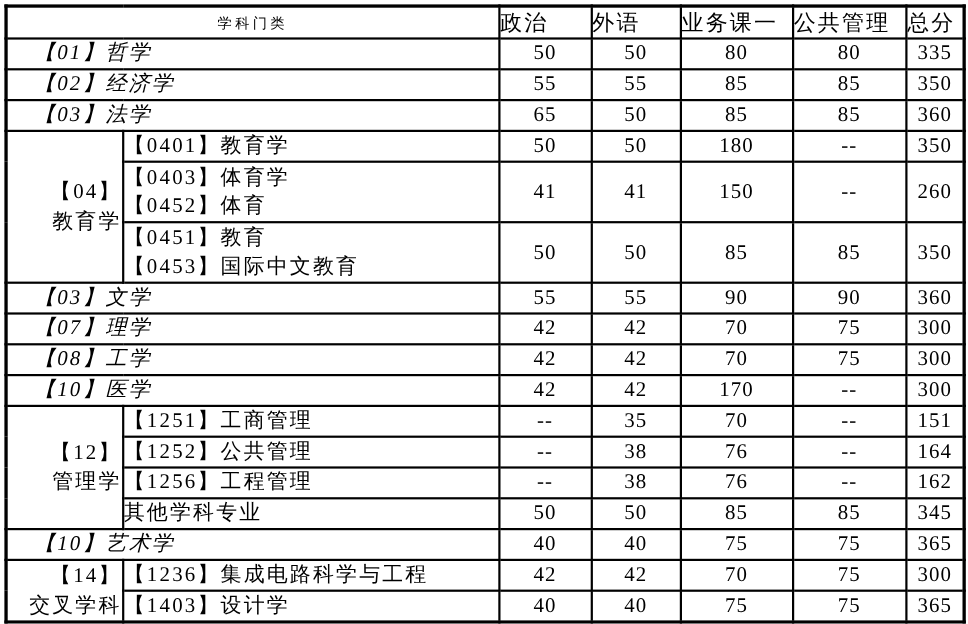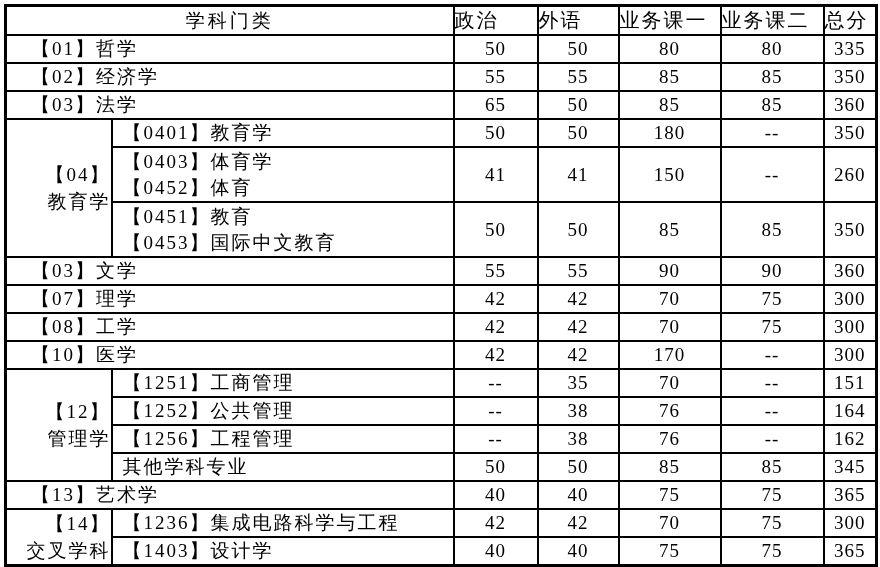--- a/index.html
+++ b/index.html
@@ -22,42 +22,41 @@
   td, th {
     border: 2px solid #000000;
     padding: 0;
     font-weight: normal;
     overflow: hidden;
     vertical-align: middle;
   }
   tr { height: 28px; }
   tr.double { height: 55px; margin-top: 39px; }
   th.cat-header {
-    font-size: 19px;
+    font-size: 13px;
     letter-spacing: 3px;
     text-align: center;
   }
   th.col-header {
     font-size: 20px;
     letter-spacing: 2px;
     text-align: left;
   }
   td.score {
     text-align: center;
     font-size: 19px;
     letter-spacing: 1px;
   }
   td.label {
     text-align: left;
-    padding-left: 10px;
     font-size: 19px;
     letter-spacing: 2px;
     line-height: 26px;
   }
-  td.span-label { padding-left: 24px; }
+  td.span-label { padding-left: 24px; font-style: italic; }
   td.group {
     text-align: right;
     font-size: 19px;
     letter-spacing: 2px;
     line-height: 27px;
   }
 </style>
 </head>
 <body>
 
@@ -70,21 +69,21 @@
     <col style="width:102px">
     <col style="width:103px">
     <col style="width:53px">
   </colgroup>
   <thead>
     <tr>
       <th class="cat-header" colspan="2">学科门类</th>
       <th class="col-header">政治</th>
       <th class="col-header">外语</th>
       <th class="col-header">业务课一</th>
-      <th class="col-header">业务课二</th>
+      <th class="col-header">公共管理</th>
       <th class="col-header">总分</th>
     </tr>
   </thead>
   <tbody>
     <tr>
       <td class="label span-label" colspan="2">【01】哲学</td>
       <td class="score">50</td>
       <td class="score">50</td>
       <td class="score">80</td>
       <td class="score">80</td>
@@ -202,21 +201,21 @@
     </tr>
     <tr>
       <td class="label">其他学科专业</td>
       <td class="score">50</td>
       <td class="score">50</td>
       <td class="score">85</td>
       <td class="score">85</td>
       <td class="score">345</td>
     </tr>
     <tr>
-      <td class="label span-label" colspan="2">【13】艺术学</td>
+      <td class="label span-label" colspan="2">【10】艺术学</td>
       <td class="score">40</td>
       <td class="score">40</td>
       <td class="score">75</td>
       <td class="score">75</td>
       <td class="score">365</td>
     </tr>
     <tr>
       <td class="group" rowspan="2">
         <div>【14】</div>
         <div>交叉学科</div>

